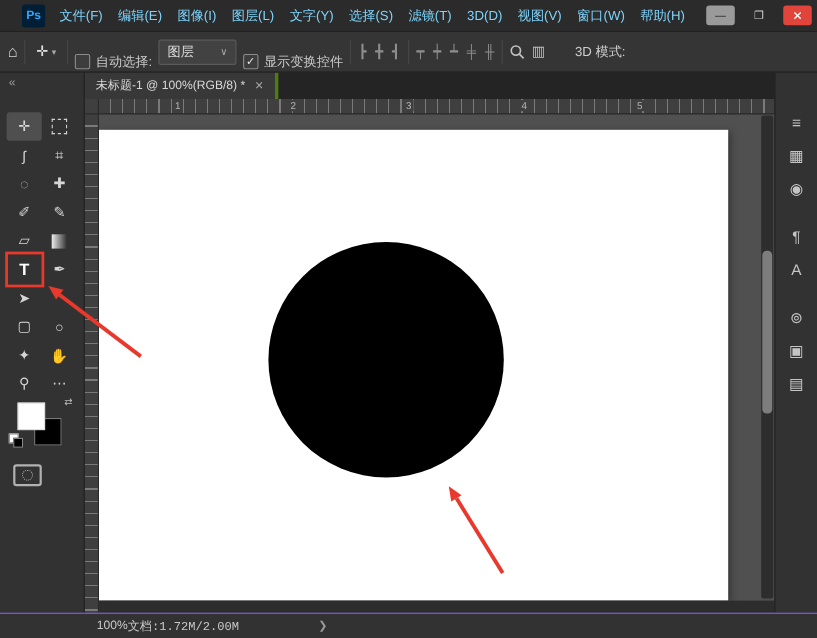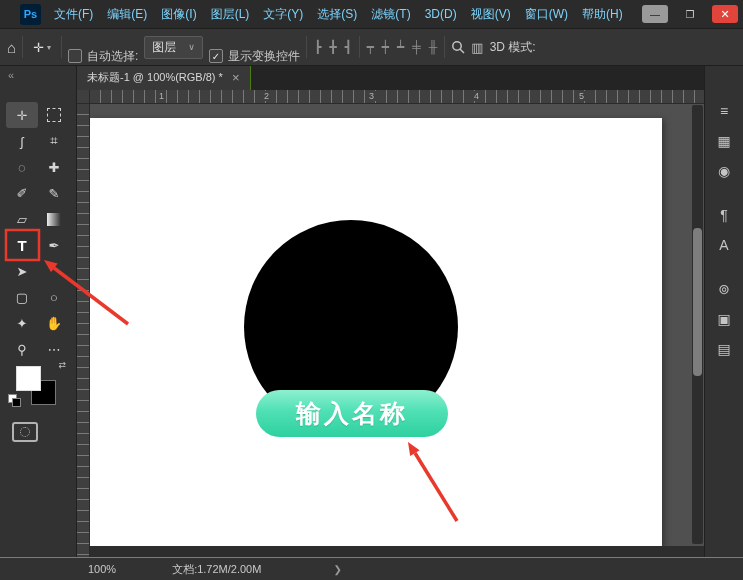--- a/index.html
+++ b/index.html
@@ -23,27 +23,27 @@
   .optionsbar{position:absolute;left:0;top:28px;right:0;height:36px;background:#353535;
     border-top:1px solid #1e1e1e;border-bottom:1px solid #1e1e1e;display:flex;align-items:center;
     gap:6px;padding:0 7px;font-size:12px;color:#c9c9c9;white-space:nowrap;overflow:hidden;z-index:9;}
   .ob-div{width:1px;height:22px;background:#484848;flex:0 0 auto;}
   .ob-home{font-size:15px;color:#d5d5d5;}
   .ob-tool{display:flex;align-items:center;gap:3px;color:#e0e0e0;font-size:13px;padding:2px 4px;}
   .ob-tool .caret{font-size:8px;color:#aaa;}
   .ob-check{display:flex;align-items:center;gap:5px;margin-top:18px;}
   .cb-box{width:12px;height:12px;border:1px solid #8b8b8b;border-radius:2px;display:inline-flex;
     align-items:center;justify-content:center;font-size:10px;color:#e8e8e8;background:#3d3d3d;}
-  .ob-select{display:flex;align-items:center;gap:12px;background:#424242;border:1px solid #5a5a5a;
+  .ob-select{display:flex;align-items:center;gap:24px;background:#424242;border:1px solid #5a5a5a;
     border-radius:2px;padding:2px 7px;color:#dcdcdc;}
   .ob-select .caret{font-size:9px;color:#aaa;}
   .ob-ico{font-size:12px;color:#8d8d8d;padding:0 1px;}
   .ob-search svg{display:block;}
   .ob-panel{font-size:13px;color:#bdbdbd;}
-  .ob-mode{color:#cccccc;}
+  .ob-mode{color:#cccccc;margin-left:21px;}
   
   .toolspanel{position:absolute;left:0;top:64px;width:76px;bottom:22px;background:#323232;
     border-right:1px solid #202020;z-index:8;}
   .tp-collapse{position:absolute;top:5px;left:8px;font-size:11px;color:#9a9a9a;}
   .tools-grid{position:absolute;top:38px;left:6px;width:66px;}
   .tool-row{display:flex;height:26px;}
   .tool-cell{width:32px;height:26px;display:flex;align-items:center;justify-content:center;
     color:#d6d6d6;font-size:13px;}
   .tool-cell.active{background:#4f4f4f;border-radius:3px;}
   .tool-cell.type{color:#ffffff;font-weight:bold;font-size:15px;}
@@ -56,21 +56,21 @@
   .swap-glyph{position:absolute;right:0;top:-4px;font-size:9px;color:#bdbdbd;}
   .mini-default{position:absolute;left:-8px;top:30px;width:12px;height:12px;}
   .mini-default .w{position:absolute;left:0;top:0;width:7px;height:7px;background:#fff;border:1px solid #888;}
   .mini-default .b{position:absolute;left:4px;top:4px;width:7px;height:7px;background:#000;border:1px solid #888;}
   .quickmask{position:absolute;left:12px;top:358px;width:22px;height:16px;border:2px solid #b2b2b2;
     border-radius:3px;display:flex;align-items:center;justify-content:center;}
   .quickmask::after{content:"";width:8px;height:8px;border:1.5px dotted #b2b2b2;border-radius:50%;}
   
   .tabbar{position:absolute;left:76px;top:64px;right:38px;height:26px;background:#242424;display:flex;z-index:7;}
   .doc-tab{display:flex;align-items:center;gap:9px;background:#383838;padding:0 11px;
-    font-size:11px;color:#d8d8d8;border-right:1px solid #4d7c0f;}
+    font-size:11px;color:#d8d8d8;border-right:3px solid #4d7c0f;}
   .tab-close{color:#a8a8a8;font-size:13px;}
   
   .canvasregion{position:absolute;left:76px;top:90px;right:38px;bottom:22px;background:#505050;overflow:hidden;}
   .ruler-corner{position:absolute;left:0;top:0;width:13px;height:13px;background:#3f3f3f;
     border-right:1px solid #2a2a2a;border-bottom:1px solid #2a2a2a;z-index:3;}
   .hruler{position:absolute;left:13px;top:0;right:0;height:13px;background:#3f3f3f;border-bottom:1px solid #2a2a2a;
     background-image:repeating-linear-gradient(to right,rgba(170,170,170,.55) 0 1px,transparent 1px 11px);z-index:2;}
   .vruler{position:absolute;left:0;top:13px;width:13px;bottom:0;background:#3f3f3f;border-right:1px solid #2a2a2a;
     background-image:repeating-linear-gradient(to bottom,rgba(170,170,170,.55) 0 1px,transparent 1px 11px);z-index:2;}
   .ruler-num{position:absolute;top:1px;font-size:9px;color:#b4b4b4;background:#3f3f3f;padding:0 2px;}
@@ -92,21 +92,21 @@
   
   .rightstrip{position:absolute;right:0;top:64px;width:38px;bottom:22px;background:#323232;
     border-left:1px solid #202020;display:flex;flex-direction:column;align-items:center;padding-top:32px;z-index:8;}
   .rs-ico{height:30px;display:flex;align-items:center;justify-content:center;width:100%;
     font-size:14px;color:#c4c4c4;}
   .rs-gap{margin-top:14px;}
   
   .statusbar{position:absolute;left:0;right:0;bottom:0;height:22px;background:#323232;
     border-top:1px solid #8b5cf6;display:flex;align-items:center;font-size:11px;color:#c9c9c9;z-index:10;}
   .sb-zoom{margin-left:88px;}
-  .sb-doc{margin-left:56px;}
+  .sb-doc{font-family:Liberation Mono, monospace;}
   .sb-chevron{margin-left:72px;color:#9a9a9a;font-size:10px;}
   
   .annot{position:absolute;left:0;top:0;z-index:100;pointer-events:none;}
 </style>
 </head>
 <body>
 
 <div class="menubar">
   <div class="ps-logo">Ps</div>
   <span class="menu-item">文件(F)</span>
@@ -240,21 +240,20 @@
   <div class="hruler">
     <span class="ruler-num">1</span>
     <span class="ruler-num">2</span>
     <span class="ruler-num">3</span>
     <span class="ruler-num">4</span>
     <span class="ruler-num">5</span>
   </div>
   <div class="vruler"></div>
   <div class="canvas-white">
     <div class="black-circle"></div>
-    <div class="name-button">输入名称</div>
   </div>
   <div class="vscroll">
     <div class="vthumb"></div>
   </div>
   <div class="hscroll"></div>
 </div>
 
 <div class="rightstrip">
   <span class="rs-ico">≡</span>
   <span class="rs-ico">▦</span>

